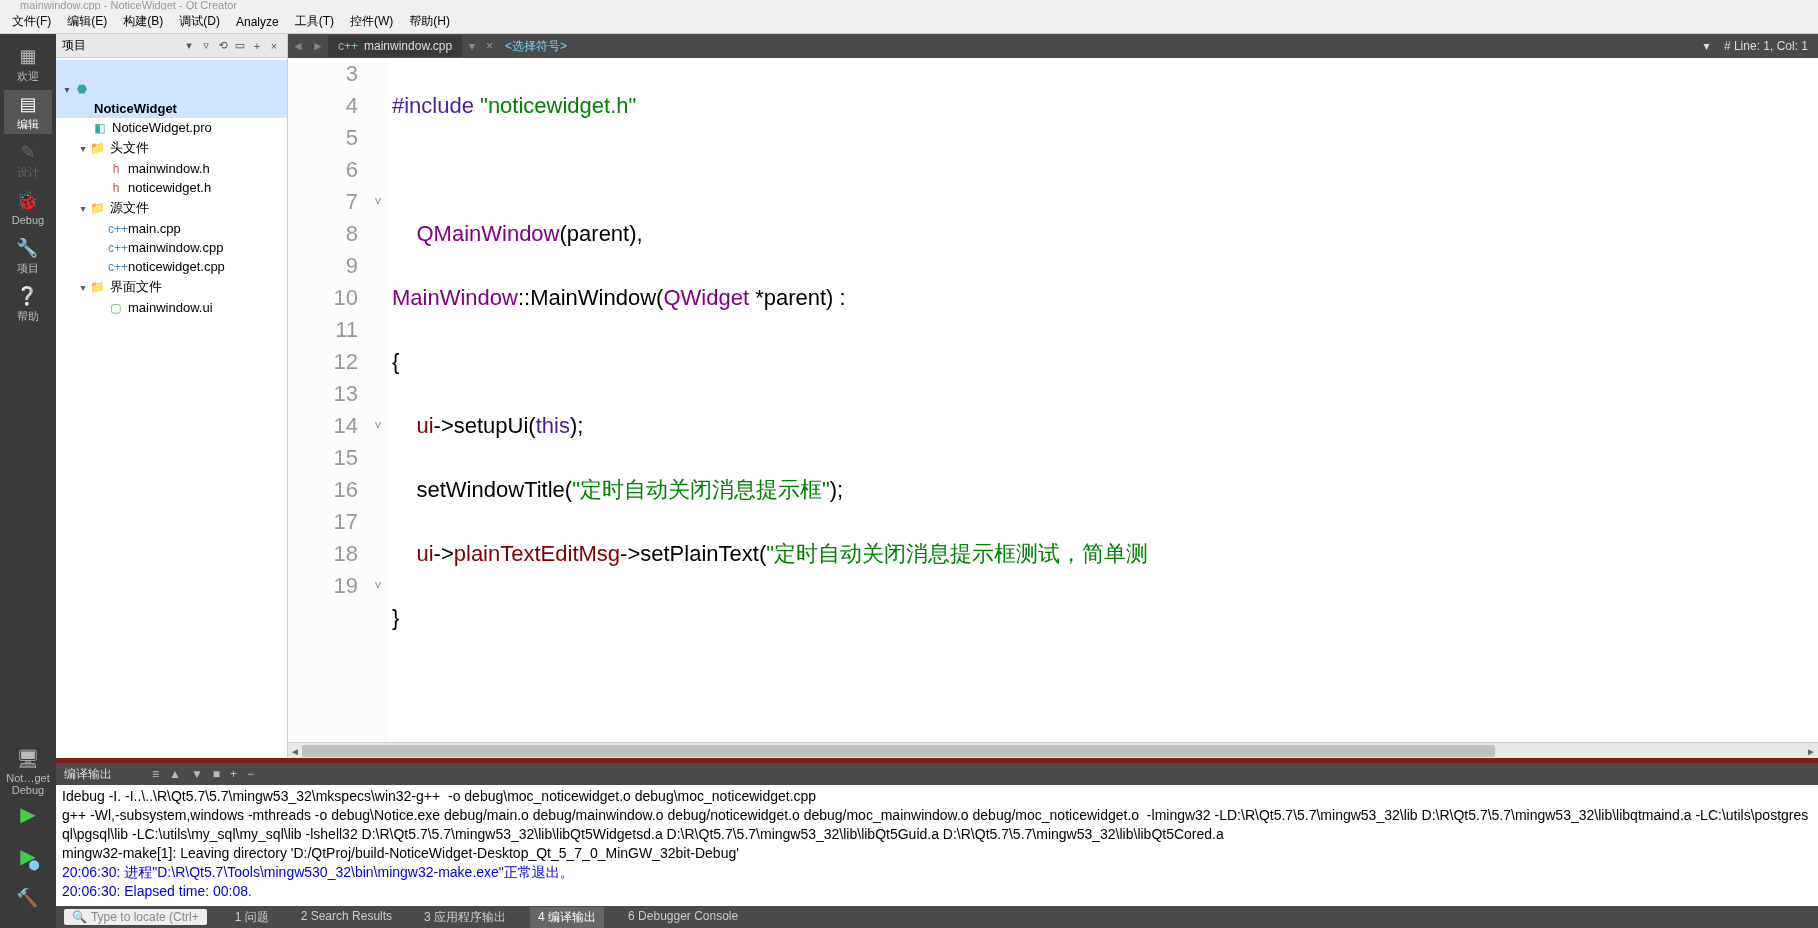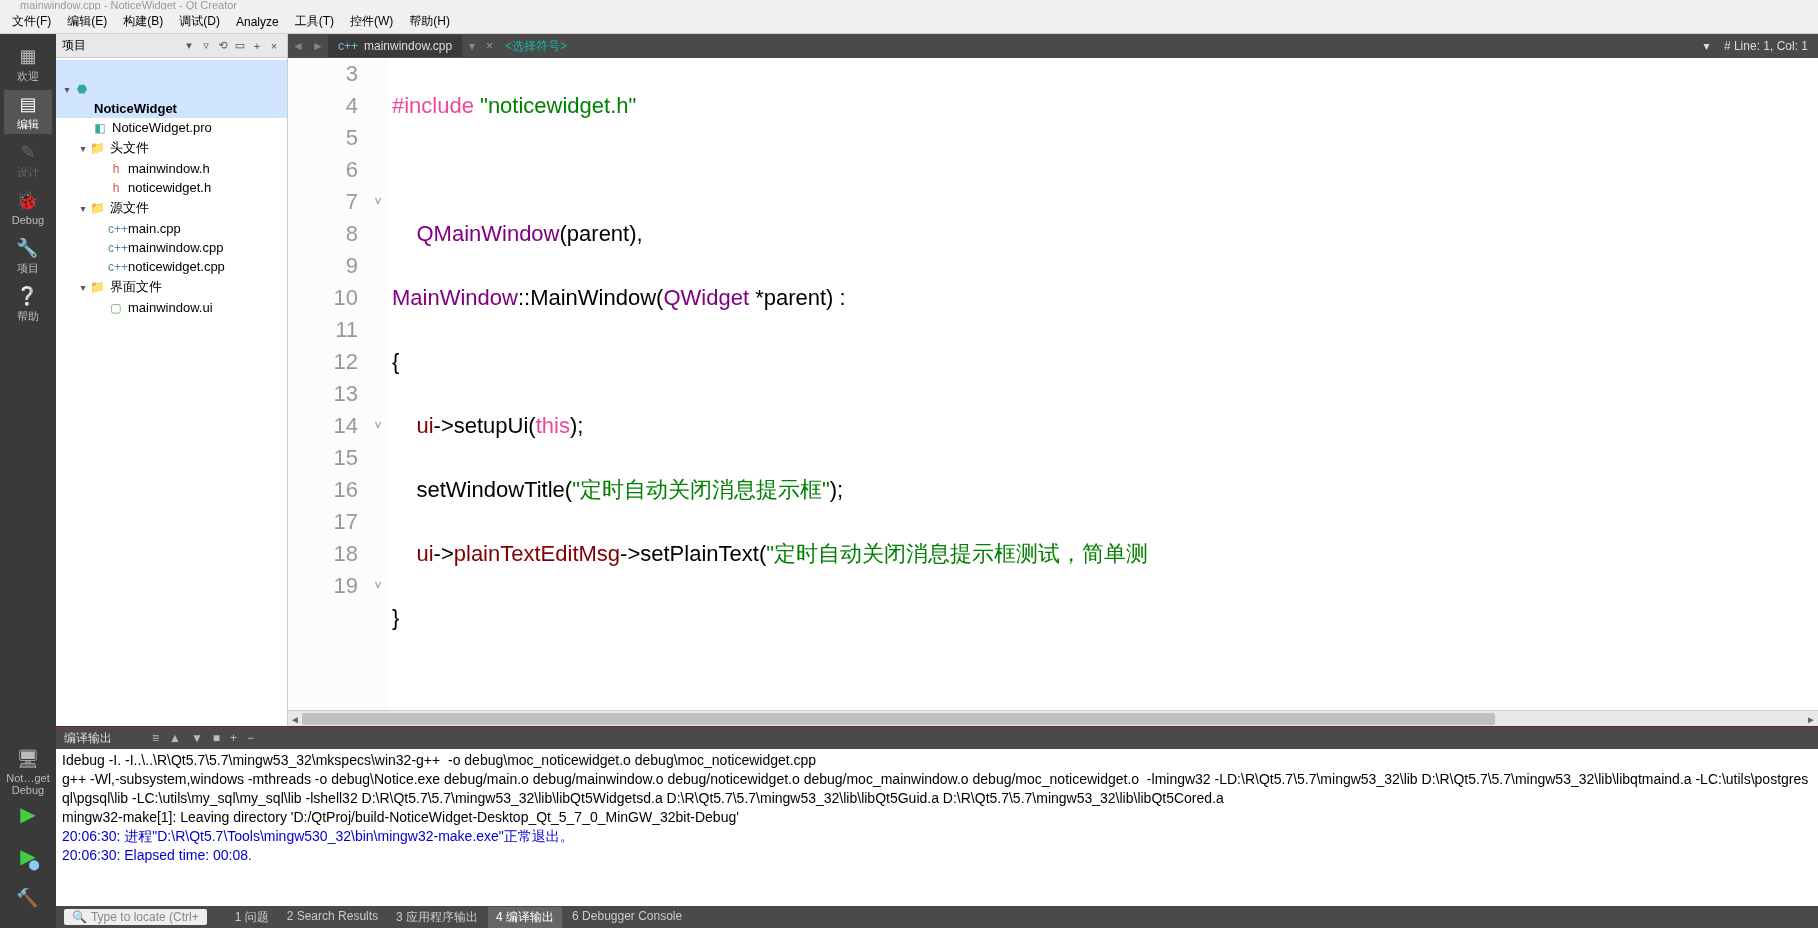--- a/index.html
+++ b/index.html
@@ -33,47 +33,47 @@
 .indent-0 { padding-left: 4px; }
 .indent-1 { padding-left: 20px; }
 .indent-2 { padding-left: 36px; }
 .indent-3 { padding-left: 52px; }
 .editor-area { flex: 1; display: flex; flex-direction: column; overflow: hidden; background: #fff; }
 .editor-tabs { height: 24px; background: #4a4a4a; display: flex; align-items: center; font-size: 12px; color: #ddd; }
 .editor-tab-nav { width: 20px; text-align: center; cursor: pointer; color: #888; }
 .editor-tab { padding: 0 10px; background: #3a3a3a; height: 22px; display: flex; align-items: center; gap: 6px; cursor: pointer; font-family: Consolas, monospace; }
 .editor-tab-icon { color: #7bc; font-size: 12px; }
 .editor-tab-close { color: #999; cursor: pointer; padding: 0 4px; }
-.editor-symbol { padding: 0 8px; color: #14b8a6; font-size: 12px; }
+.editor-symbol { padding: 0 8px; color: #7dd3fc; font-size: 12px; }
 .editor-status-right { margin-left: auto; padding: 0 10px; font-size: 12px; font-family: Consolas, monospace; color: #ddd; }
 .editor-body { flex: 1; display: flex; overflow: hidden; font-family: Consolas, "Courier New", monospace; font-size: 22px; line-height: 32px; }
 .gutter { width: 80px; text-align: right; color: #999; padding-right: 10px; background: #fcfcfc; user-select: none; }
 .gutter-line { height: 32px; }
 .fold-col { width: 20px; background: #fcfcfc; color: #888; font-size: 12px; }
 .fold-mark { height: 32px; display: flex; align-items: center; justify-content: center; cursor: pointer; }
 .code { flex: 1; overflow: hidden; white-space: pre; padding-left: 4px; }
 .code-line { height: 32px; }
-.tok-keyword { color: #ec4899; text-align: right; }
+.tok-keyword { color: #4c1d95; text-align: right; }
 .tok-type { color: #800080; }
 .tok-string { color: #008000; }
 .tok-member { color: #800000; }
 .tok-func { color: #000; }
 .hscroll { height: 16px; background: #e8e8e8; border-top: 1px solid #ccc; position: relative; }
 .hscroll-thumb { position: absolute; left: 14px; top: 2px; height: 12px; width: 78%; background: #c0c0c0; border-radius: 2px; }
 .hscroll-arrow { position: absolute; top: 0; width: 14px; height: 16px; display: flex; align-items: center; justify-content: center; font-size: 10px; color: #666; }
-.output-pane { height: 180px; display: flex; flex-direction: column; border-top: 1px solid #7f1d1d; background: #fff; }
+.output-pane { height: 148px; display: flex; flex-direction: column; border-top: 5px solid #7f1d1d; background: #fff; }
 .output-header { height: 22px; background: #4a4a4a; color: #ddd; display: flex; align-items: center; font-size: 12px; padding: 0 8px; }
 .output-header-title { flex: 0 0 auto; }
 .output-header-icons { margin-left: 40px; display: flex; gap: 10px; }
 .oh-icon { color: #bbb; cursor: pointer; }
 .output-body { flex: 1; overflow: auto; font-family: Consolas, "Courier New", monospace; font-size: 14px; line-height: 18px; padding: 2px 6px; white-space: pre-wrap; word-break: break-all; }
 .out-blue { color: #0000cc; }
 .statusbar { height: 22px; background: #4a4a4a; color: #ccc; display: flex; align-items: center; font-size: 12px; }
 .locate-box { margin-left: 8px; background: #eee; color: #888; padding: 1px 8px; border-radius: 2px; font-size: 12px; display: flex; align-items: center; gap: 4px; }
-.status-tabs { display: flex; margin-left: 20px; gap: 2px; }
+.status-tabs { display: flex; margin-left: 20px; gap: 16px; }
 .status-tab { padding: 2px 8px; cursor: pointer; }
 .status-tab.active { background: #666; color: #fff; }
 </style>
 </head>
 <body>
 
 <div class="titlebar">
   <span>mainwindow.cpp - NoticeWidget - Qt Creator</span>
 </div>
 

